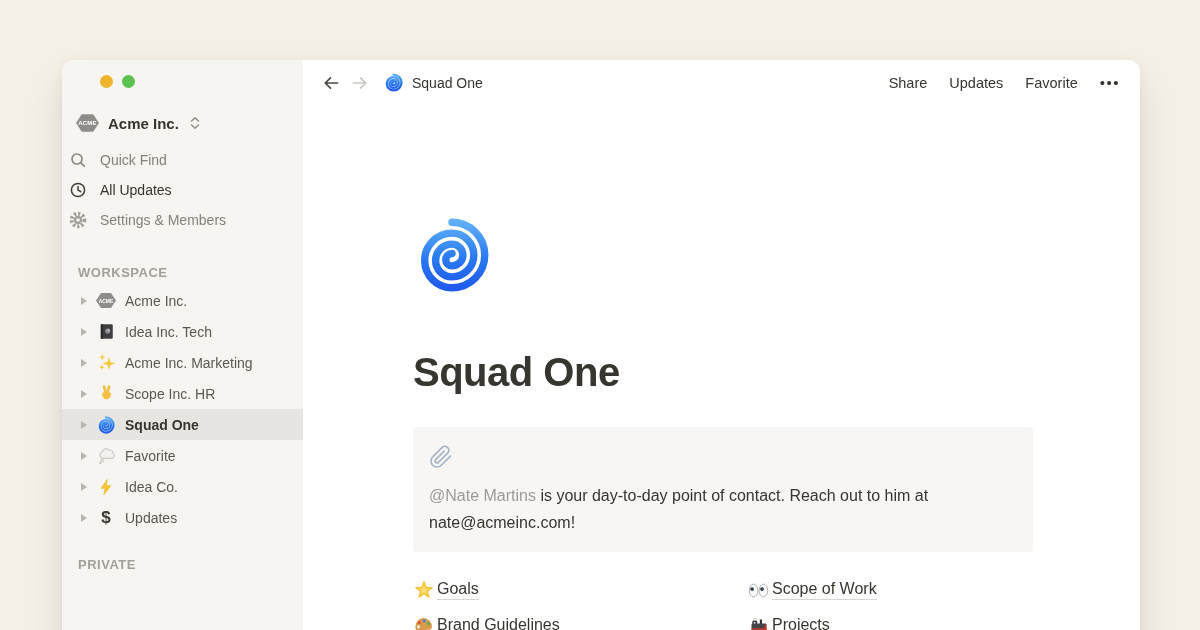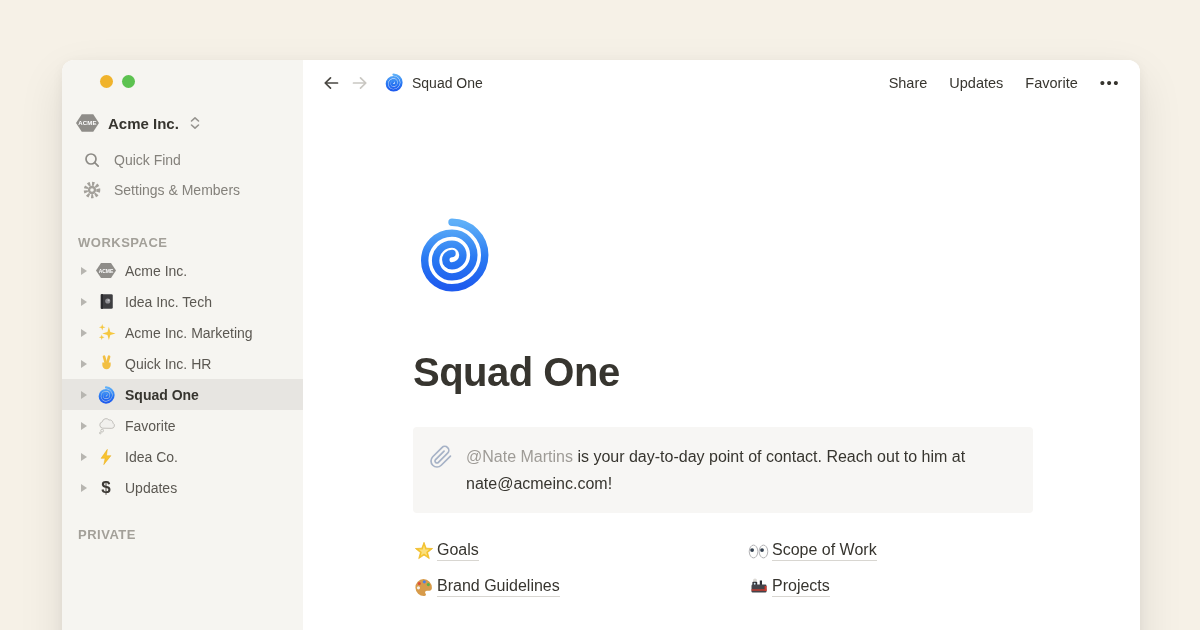--- a/index.html
+++ b/index.html
@@ -15,21 +15,21 @@
   .dot{width:13px;height:13px;border-radius:50%;}
   .dot-yellow{background:#f0b32c;}
   .dot-green{background:#5cc250;}
   .switcher{margin-top:22px;height:26px;display:flex;align-items:center;gap:9px;padding:0 14px;cursor:pointer;}
   .switcher .label{font-size:15px;font-weight:700;color:#37352f;}
   .hex{background:#8f8d89;clip-path:polygon(0% 50%,25% 6%,75% 6%,100% 50%,75% 94%,25% 94%);
     display:flex;align-items:center;justify-content:center;color:#fff;font-weight:700;flex:none;}
   .hex.big{width:23px;height:20px;font-size:6px;letter-spacing:.2px;}
   .hex.small{width:20px;height:17px;font-size:5px;}
   .nav{margin-top:9px;}
-  .nav-row{height:30px;display:flex;align-items:center;gap:13px;padding-left:21px;
+  .nav-row{height:30px;display:flex;align-items:center;gap:13px;padding-left:7px;
     font-size:14px;font-weight:500;color:#84817b;cursor:pointer;}
   .nav-row.dark{color:#37352f;}
   .section-label{margin:30px 0 6px 16px;font-size:13px;font-weight:700;letter-spacing:.5px;color:#a3a099;height:14px;}
   .tree{margin-top:0;}
   .tree-row{height:31px;display:flex;align-items:center;padding-left:19px;
     font-size:14px;font-weight:500;color:#5b5852;cursor:pointer;}
   .tree-row.selected{background:#e7e5e1;color:#37352f;font-weight:700;}
   .tri{width:0;height:0;border-left:6px solid #b7b5b0;border-top:4.5px solid transparent;
     border-bottom:4.5px solid transparent;margin-right:9px;flex:none;}
   .tree-ico{width:20px;height:20px;display:flex;align-items:center;justify-content:center;margin-right:9px;flex:none;}
@@ -43,21 +43,21 @@
   .tb-fwd{margin-right:13px;}
   .tb-spiral{margin-right:9px;}
   .tb-title{font-size:14px;color:#37352f;}
   .tb-actions{margin-left:auto;display:flex;align-items:center;gap:22px;}
   .tb-action{font-size:14.5px;color:#37352f;cursor:pointer;}
   .tb-more{font-size:15px;letter-spacing:1.5px;color:#37352f;cursor:pointer;}
   .content{padding-left:110px;}
   .page-icon{margin-top:111px;width:78px;height:78px;cursor:pointer;}
   .page-title{margin-top:54px;font-size:40px;line-height:48px;font-weight:700;color:#37352f;letter-spacing:-.5px;}
   .callout{margin-top:31px;width:620px;box-sizing:border-box;background:#f7f6f4;border-radius:4px;
-    padding:16px;display:flex;gap:13px;align-items:flex-start;}
+    padding:16px;display:flex;gap:13px;align-items:flex-start;flex-direction:column;}
   .callout-text{font-size:16px;line-height:27px;color:#37352f;max-width:540px;}
   .mention{color:#9e9b96;}
   .links{margin-top:20px;display:grid;grid-template-columns:335px auto;grid-auto-rows:36px;align-items:center;}
   .link{display:flex;align-items:center;gap:3px;cursor:pointer;}
   .link-ico{width:21px;height:21px;display:flex;align-items:center;justify-content:center;flex:none;}
   .link-label{font-size:16px;font-weight:500;color:#37352f;border-bottom:1.5px solid #d8d6d1;padding-bottom:1px;}
   .hidden-defs{position:absolute;width:0;height:0;}
 </style>
 </head>
 <body>
@@ -93,20 +93,27 @@
     </div>
 
     <div class="nav">
       <div class="nav-row">
         <svg width="18" height="18" viewBox="0 0 18 18">
           <circle cx="8" cy="8" r="5" fill="none" stroke="#8d8b86" stroke-width="1.7"></circle>
           <line x1="11.7" y1="11.7" x2="15.2" y2="15.2" stroke="#8d8b86" stroke-width="1.7" stroke-linecap="round"></line>
         </svg>
         <span>Quick Find</span>
       </div>
+      <div class="nav-row dark">
+        <svg width="18" height="18" viewBox="0 0 18 18">
+          <circle cx="9" cy="9" r="6.6" fill="none" stroke="#403e39" stroke-width="1.5"></circle>
+          <path d="M9 5.4 V9 L11.8 10.6" fill="none" stroke="#403e39" stroke-width="1.5" stroke-linecap="round" stroke-linejoin="round"></path>
+        </svg>
+        <span>All Updates</span>
+      </div>
       <div class="nav-row">
         <svg width="18" height="18" viewBox="0 0 20 20">
           <circle cx="10" cy="10" r="7" fill="none" stroke="#a3a09a" stroke-width="4.4" stroke-dasharray="2.5 2.1"></circle>
           <circle cx="10" cy="10" r="4.6" fill="#a3a09a"></circle>
           <circle cx="10" cy="10" r="2" fill="#f6f5f1"></circle>
         </svg>
         <span>Settings &amp; Members</span>
       </div>
     </div>
 
@@ -149,21 +156,21 @@
         <span class="tri"></span>
         <span class="tree-ico">
           <svg width="19" height="19" viewBox="0 0 20 20">
             <g fill="#f2bf43">
               <rect x="6.9" y="1.3" width="2.8" height="9.5" rx="1.4" transform="rotate(-16 8.3 6)"></rect>
               <rect x="10.4" y="1.3" width="2.8" height="9.5" rx="1.4" transform="rotate(16 11.8 6)"></rect>
               <path d="M5.6 9 h8.8 v2.6 a4.4 4.4 0 0 1 -8.8 0 z"></path>
             </g>
           </svg>
         </span>
-        <span>Quick Inc. HR</span>
+        <span>Scope Inc. HR</span>
       </div>
       <div class="tree-row selected">
         <span class="tri"></span>
         <span class="tree-ico">
           <svg width="18" height="18" viewBox="0 0 100 100">
             <path d="M50 8 A42 42 0 0 1 50 92 A35 35 0 0 1 50 22 A28 28 0 0 1 50 78 A21 21 0 0 1 50 36 A14 14 0 0 1 50 64 A8 8 0 0 1 50 48" fill="none" stroke="url(#sg)" stroke-width="12" stroke-linecap="round"></path>
           </svg>
         </span>
         <span>Squad One</span>
       </div>

